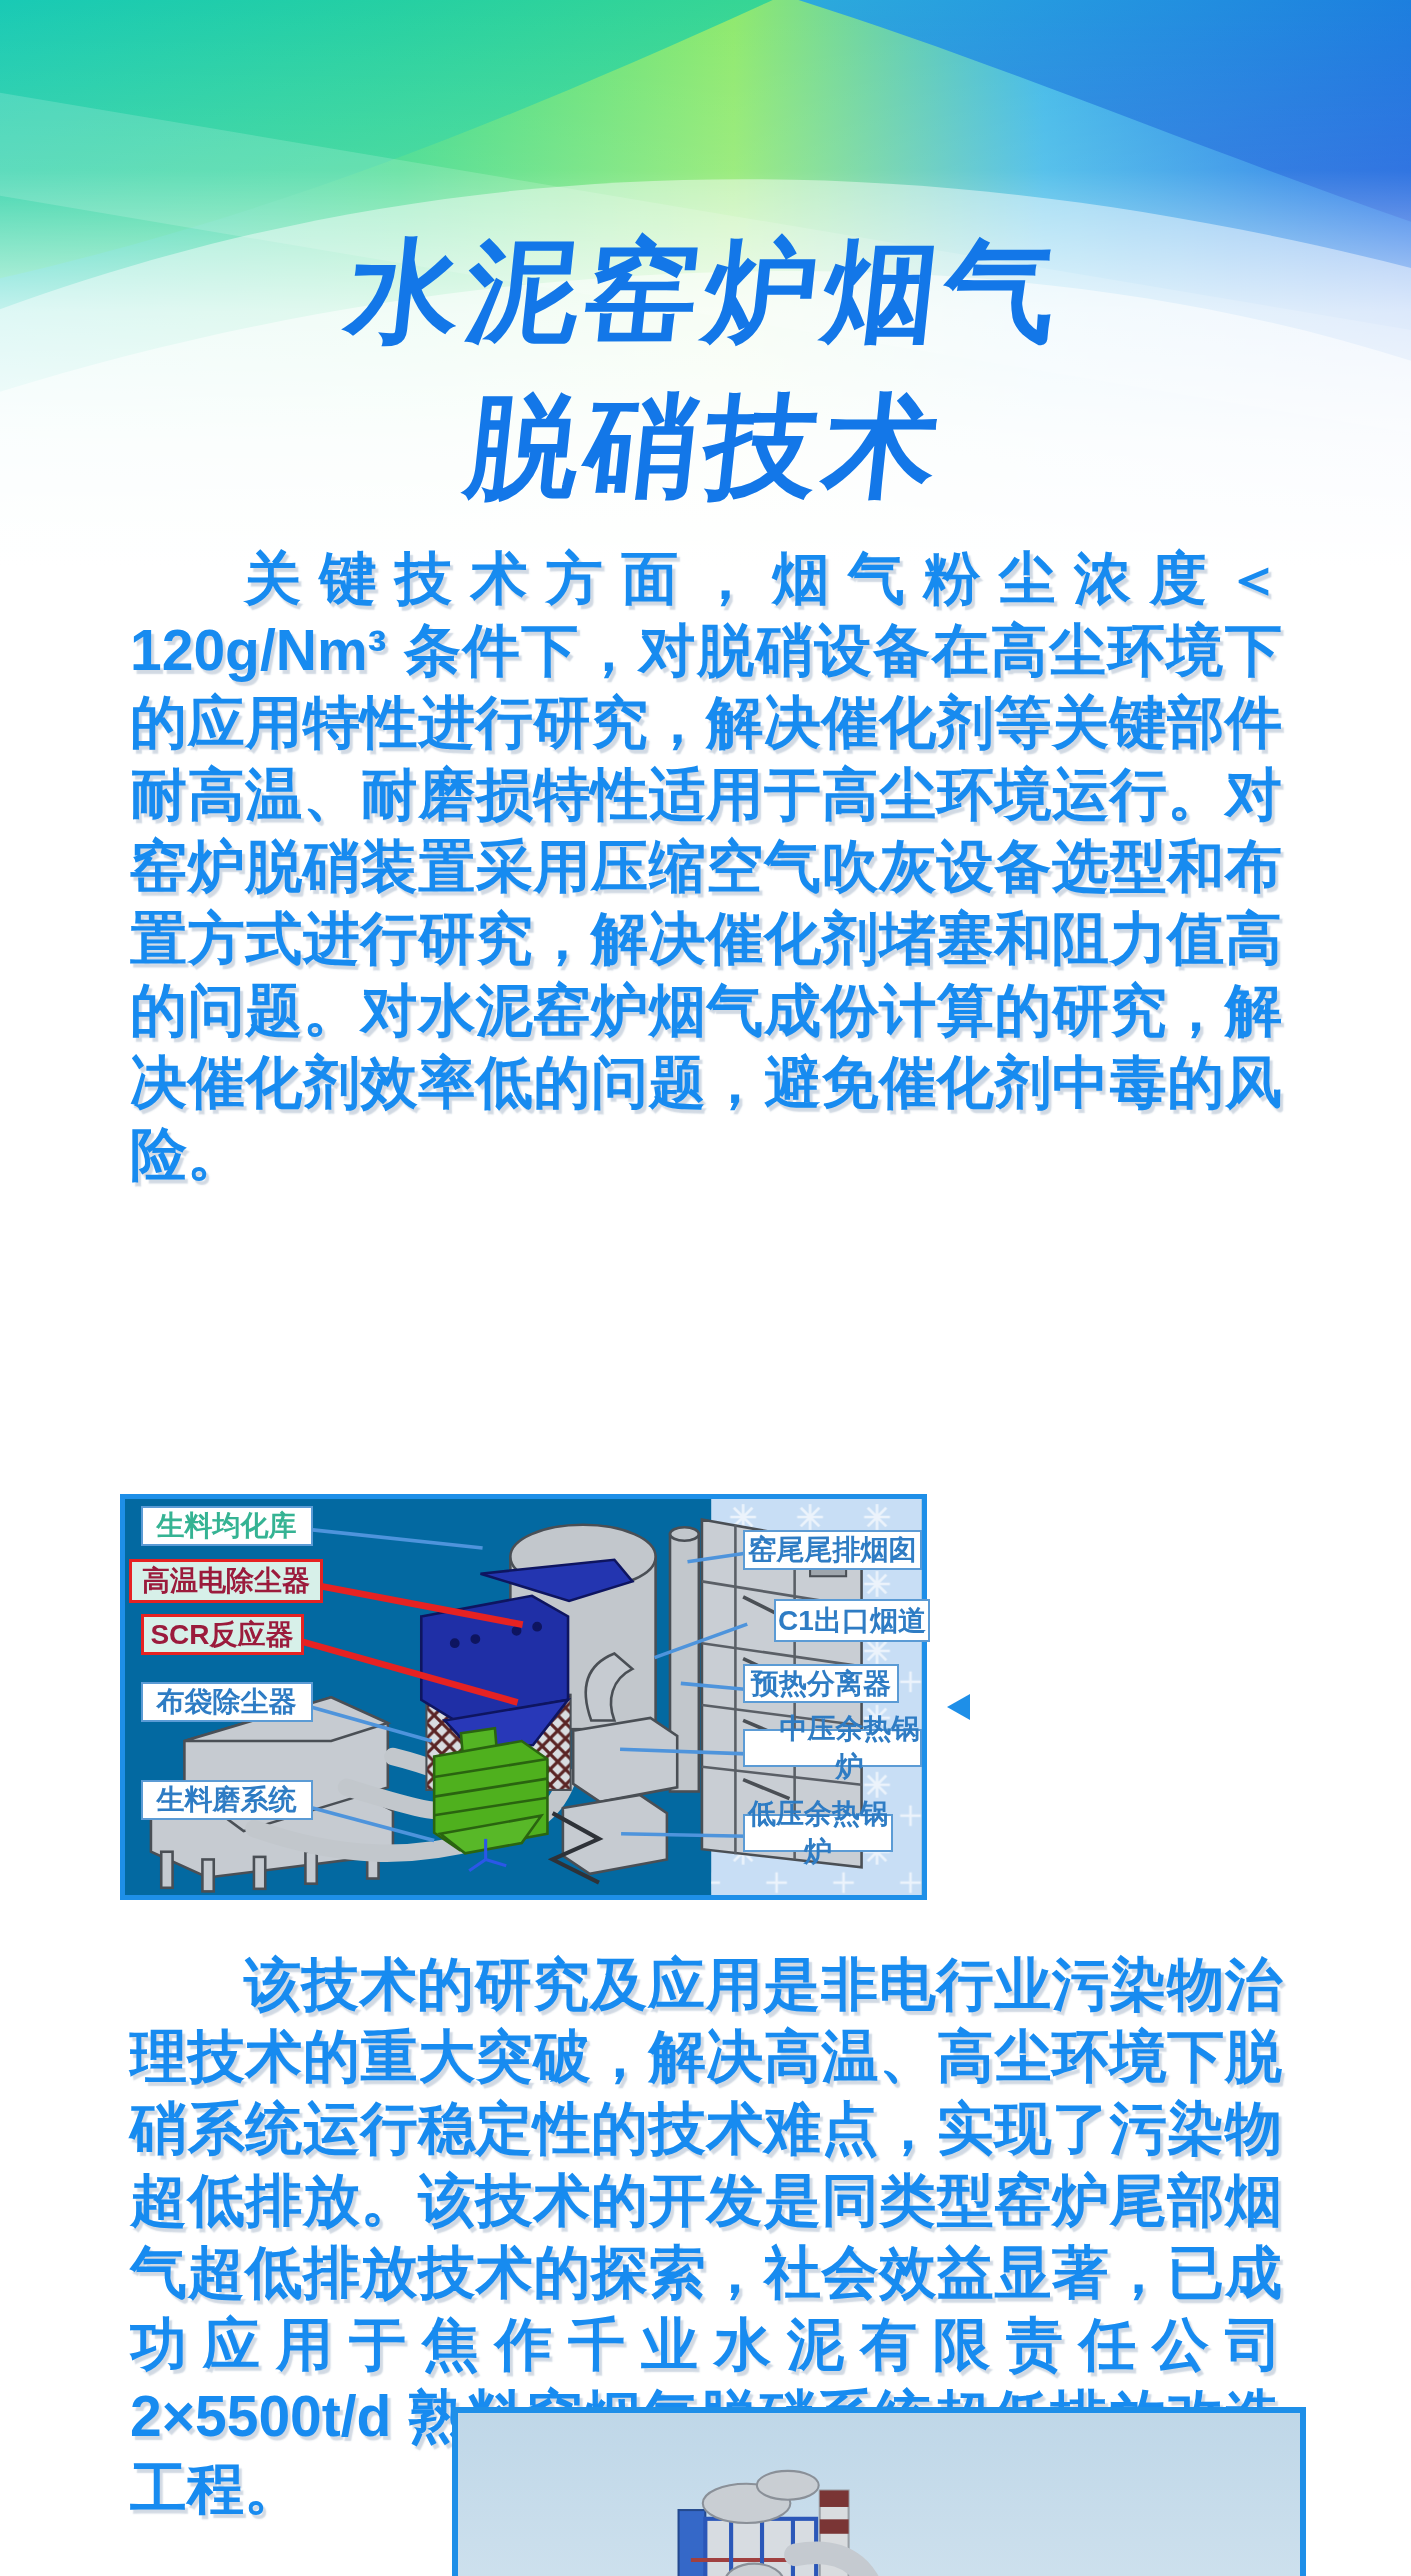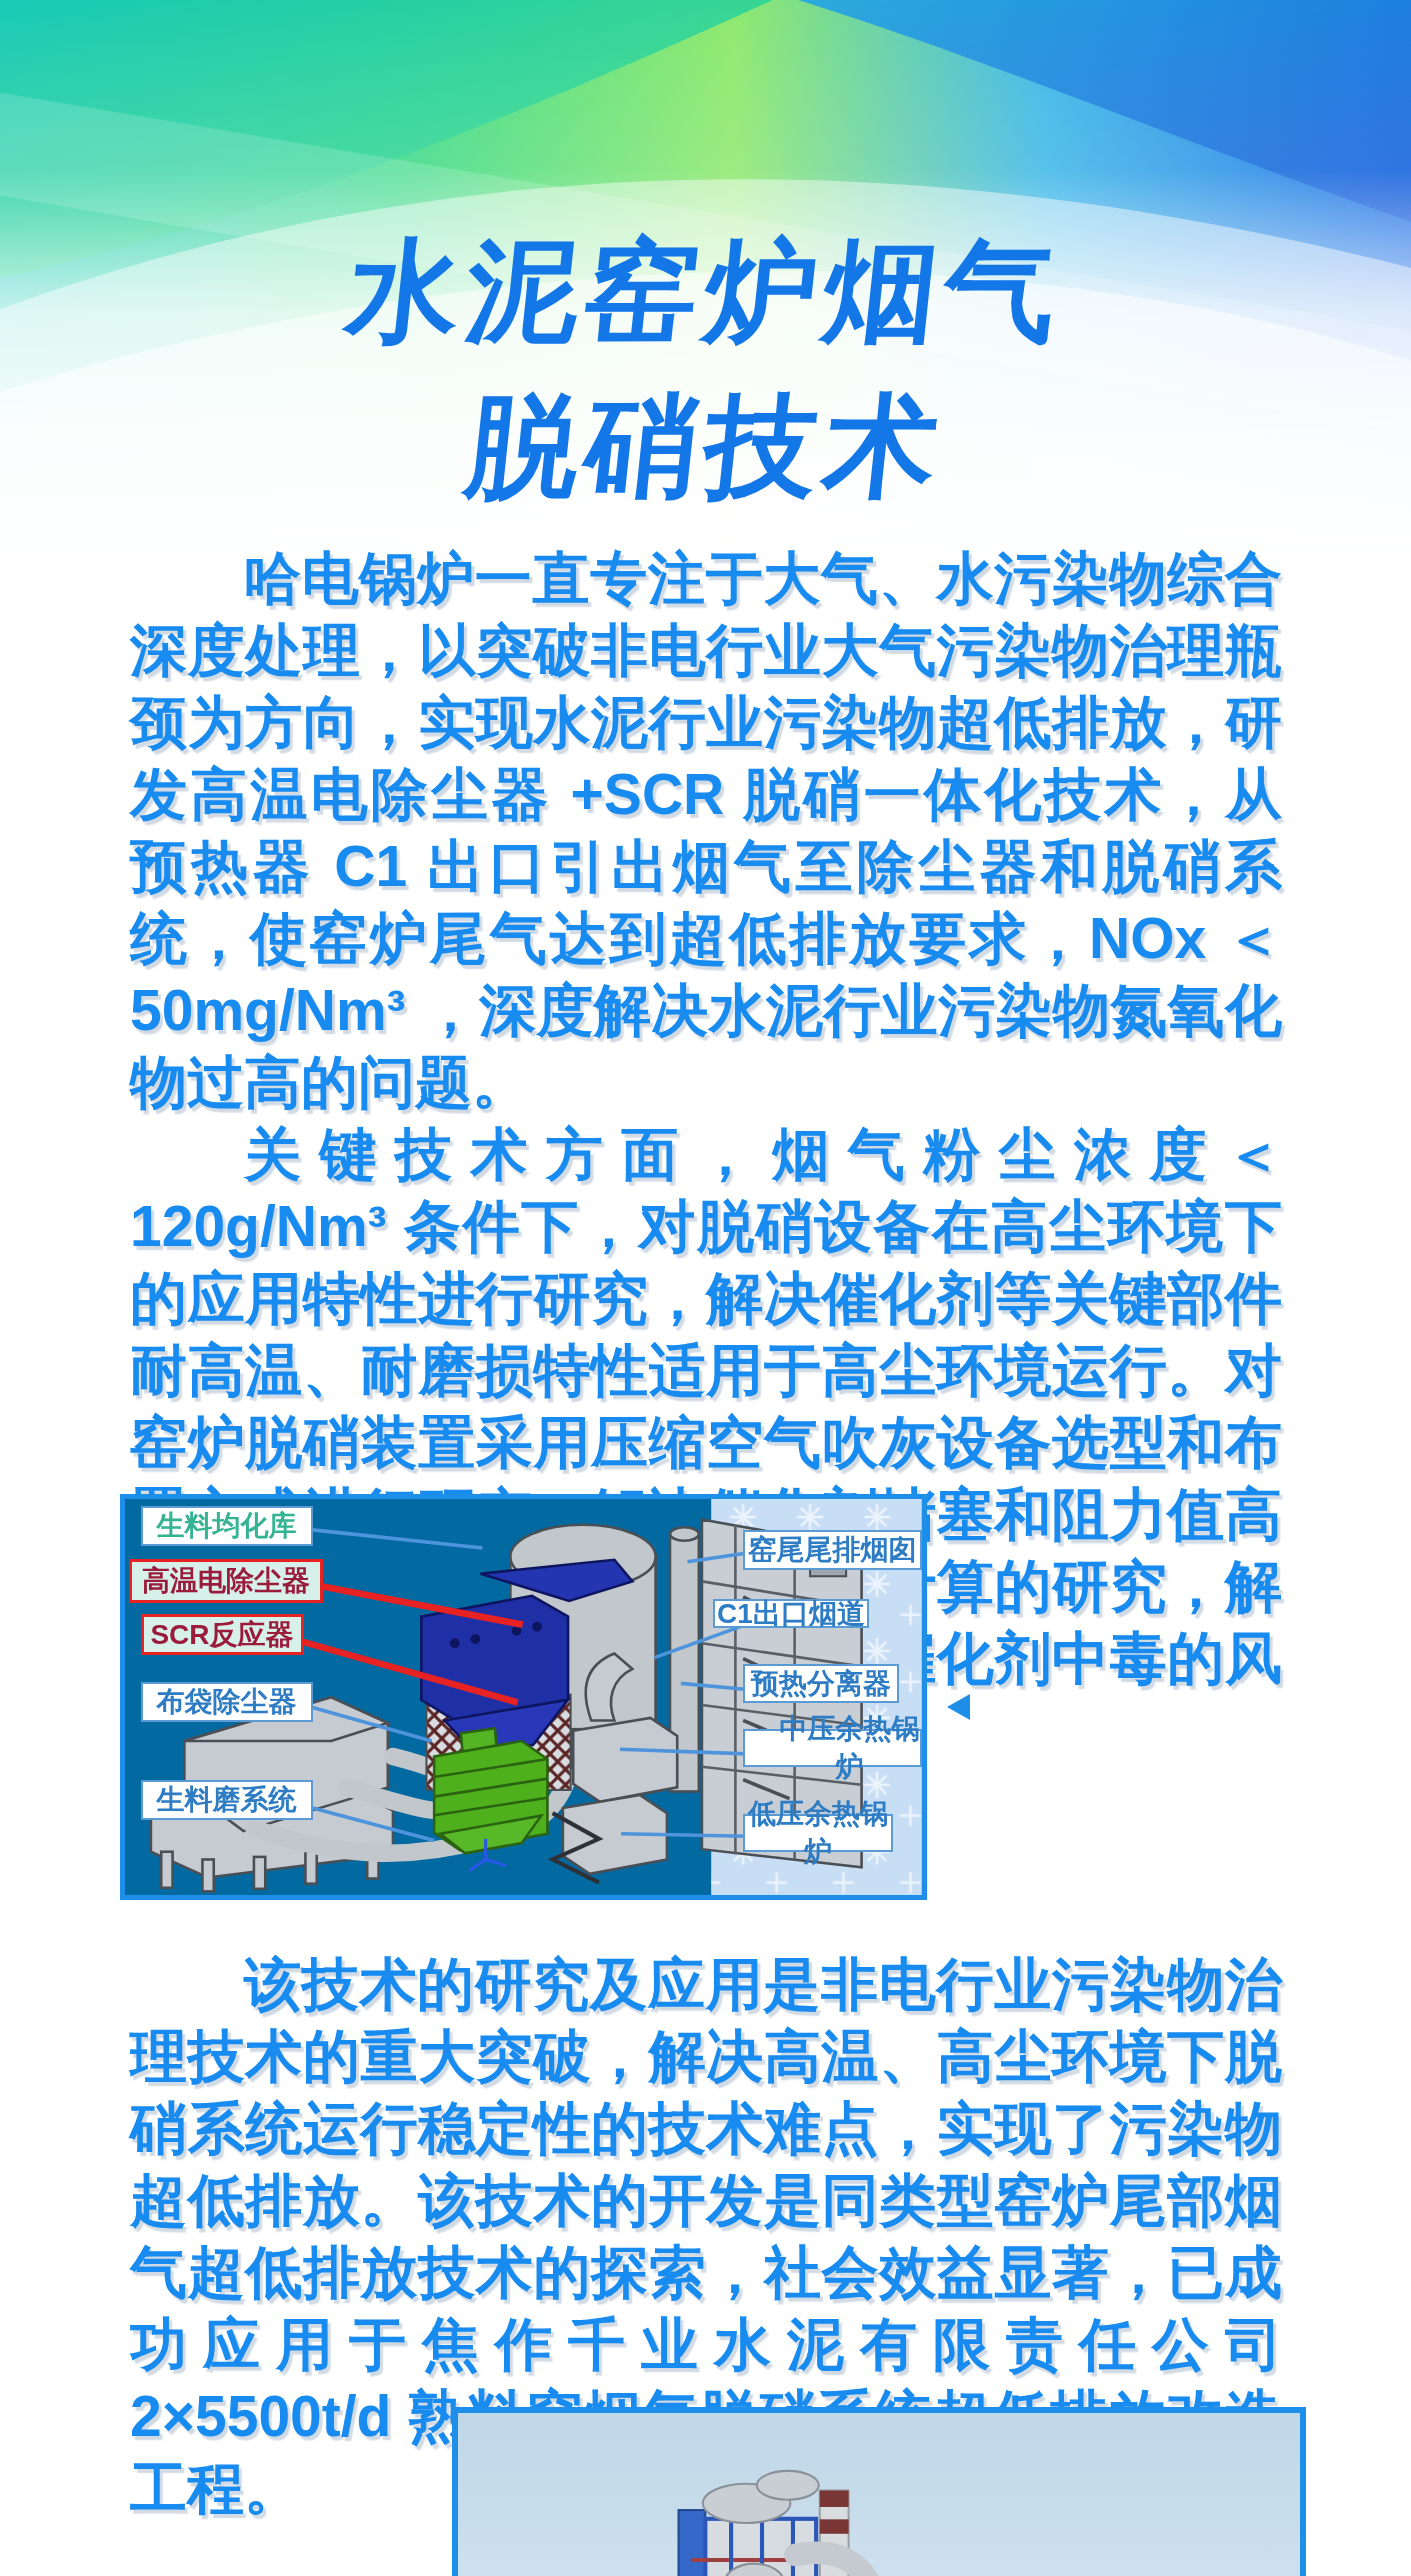--- a/index.html
+++ b/index.html
@@ -81,21 +81,20 @@
     <path d="M0,180 L2739,640 L2739,840 L0,380 Z" fill="#ffffff" opacity="0.16"></path>
     <path d="M0,600 C820,300 1720,260 2739,520 L2739,1100 L0,1100 Z" fill="#ffffff" opacity="0.45"></path>
     <path d="M0,760 C900,480 1930,440 2739,700 L2739,1100 L0,1100 Z" fill="#ffffff" opacity="0.55"></path>
     <rect x="0" y="0" width="2739" height="1100" fill="url(#tfade)"></rect>
   </svg>
 
   <div class="title-line" id="title1">水泥窑炉烟气</div>
   <div class="title-line" id="title2">脱硝技术</div>
 
   <div class="bodyblock" id="textblock-a">
-    <p>哈电锅炉一直专注于大气、水污染物综合深度处理，以突破非电行业大气污染物治理瓶颈为方向，实现水泥行业污染物超低排放，研发高温电除尘器 +SCR 脱硝一体化技术，从预热器 C1 出口引出烟气至除尘器和脱硝系统，使窑炉尾气达到超低排放要求，NOx ＜ 50mg/Nm³ ，深度解决水泥行业污染物氮氧化物过高的问题。</p>
     <p>关键技术方面，烟气粉尘浓度＜ 120g/Nm³ 条件下，对脱硝设备在高尘环境下的应用特性进行研究，解决催化剂等关键部件耐高温、耐磨损特性适用于高尘环境运行。对窑炉脱硝装置采用压缩空气吹灰设备选型和布置方式进行研究，解决催化剂堵塞和阻力值高的问题。对水泥窑炉烟气成份计算的研究，解决催化剂效率低的问题，避免催化剂中毒的风险。</p>
   </div>
 
   <div id="diagram">
     <svg id="diagram-art" width="797" height="396" viewBox="0 0 1547 769">
       <defs>
         <pattern id="snow" width="130" height="130" patternUnits="userSpaceOnUse">
           <g stroke="#ffffff" stroke-width="5" opacity="0.65">
             <line x1="30" y1="10" x2="30" y2="60"></line>
               <line x1="5" y1="35" x2="55" y2="35"></line>
@@ -215,21 +214,21 @@
       </g>
     </svg>
 
     <div class="dlab teal" style="left:15.5px;top:7.2px;width:172px;height:40px;">生料均化库</div>
     <div class="dlab red" style="left:4.1px;top:60px;width:194px;height:44px;">高温电除尘器</div>
     <div class="dlab red" style="left:15.5px;top:115px;width:163px;height:41px;">SCR反应器</div>
     <div class="dlab blue" style="left:15.5px;top:183px;width:172px;height:40px;">布袋除尘器</div>
     <div class="dlab blue" style="left:15.5px;top:281px;width:172px;height:40px;">生料磨系统</div>
 
     <div class="dlab blue" style="left:618px;top:31px;width:179px;height:40px;">窑尾尾排烟囱</div>
-    <div class="dlab blue" style="left:588px;top:100px;width:156px;height:29px;">C1出口烟道</div>
+    <div class="dlab blue" style="left:649px;top:100px;width:156px;height:43px;">C1出口烟道</div>
     <div class="dlab blue" style="left:618px;top:165px;width:156px;height:39px;">预热分离器</div>
     <div class="dlab blue" style="left:618px;top:230px;width:179px;height:38px;padding-left:34px;">中压余热锅炉</div>
     <div class="dlab blue" style="left:618px;top:315px;width:150px;height:38px;">低压余热锅炉</div>
   </div>
 
   <div id="diagram-caption-arrow"></div>
 
   <div class="bodyblock" id="textblock-b">
     <p>该技术的研究及应用是非电行业污染物治理技术的重大突破，解决高温、高尘环境下脱硝系统运行稳定性的技术难点，实现了污染物超低排放。该技术的开发是同类型窑炉尾部烟气超低排放技术的探索，社会效益显著，已成功应用于焦作千业水泥有限责任公司 2×5500t/d 熟料窑烟气脱硝系统超低排放改造工程。</p>
   </div>

